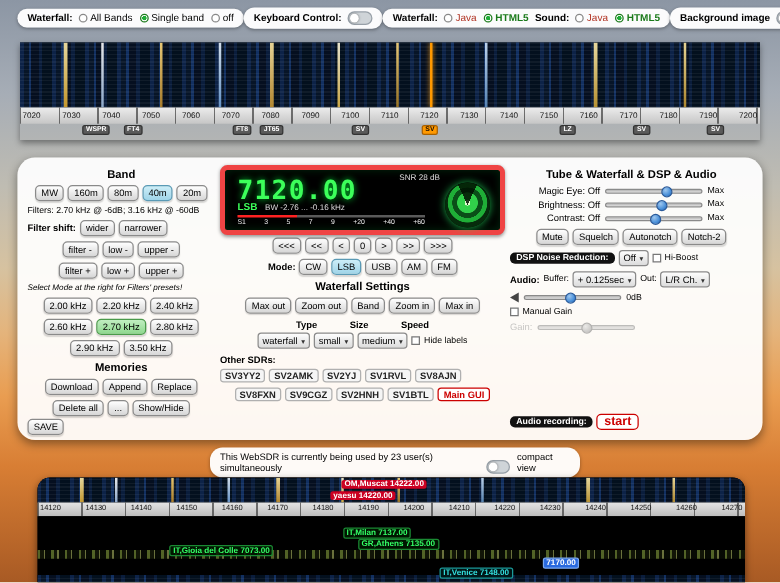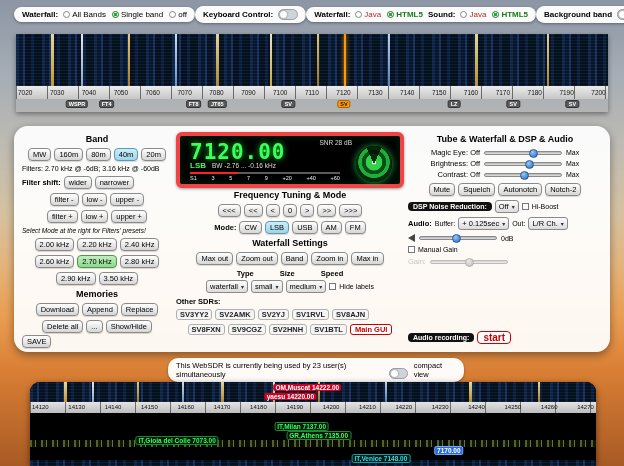--- a/index.html
+++ b/index.html
@@ -188,21 +188,21 @@
           <span class="rdot"></span>
           <span>Java</span>
         </label>
           <label class="radio sel green">
           <span class="rdot"></span>
           <span>HTML5</span>
         </label>
         </span>
     </div>
     <div class="pill">
-      <b>Background band</b>
+      <b>Background image</b>
       <span class="toggle"></span>
     </div>
   </div>
 
   <div class="wfwrap">
     <div class="wf spec">
       <div class="wf-sigs"></div>
       <div class="cursor"></div>
     </div>
     <div class="scale">
@@ -317,21 +317,20 @@
               <span>3</span>
               <span>5</span>
               <span>7</span>
               <span>9</span>
               <span>+20</span>
               <span>+40</span>
               <span>+60</span>
             </div>
         </div>
       </div>
-      <div class="hdr">Frequency Tuning &amp; Mode</div>
       <div class="row c">
           <button class="btn">&lt;&lt;&lt;</button>
           <button class="btn">&lt;&lt;</button>
           <button class="btn">&lt;</button>
           <button class="btn">0</button>
           <button class="btn">&gt;</button>
           <button class="btn">&gt;&gt;</button>
           <button class="btn">&gt;&gt;&gt;</button>
         </div>
       <div class="row c">

